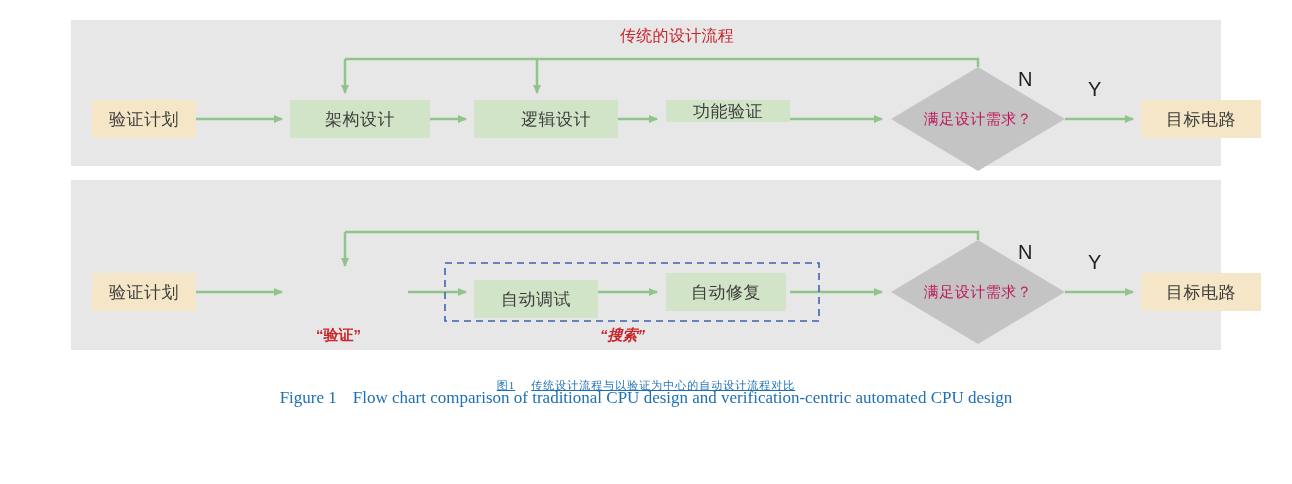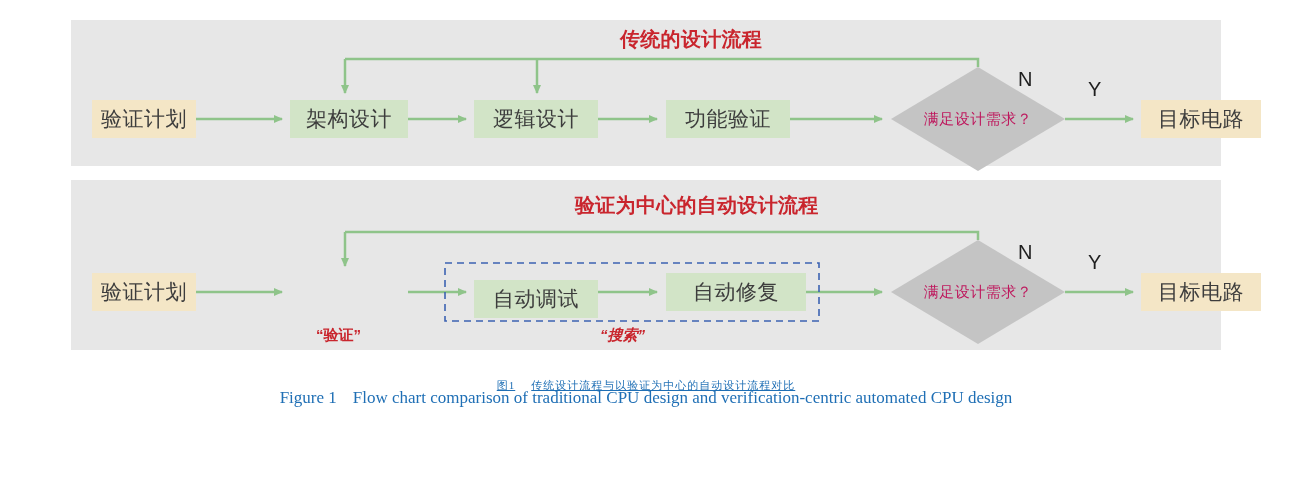--- a/index.html
+++ b/index.html
@@ -30,21 +30,21 @@
     position: absolute;
     left: 0;
     top: 0;
   }
 
   .node-box {
     position: absolute;
     display: flex;
     align-items: center;
     justify-content: center;
-    font-size: 21px;
+    font-size: 17px;
     color: #3d3d3d;
     letter-spacing: 0.5px;
     font-family: "Liberation Sans", "DejaVu Sans", sans-serif;
   }
   .node-terminal { background: #f4e6c6; }
   .node-process  { background: #d2e4c7; }
 
   .node-decision {
     position: absolute;
     display: flex;
@@ -57,22 +57,22 @@
 
   .branch-label {
     position: absolute;
     font-size: 20px;
     color: #1e1e1e;
     font-family: "Liberation Sans", "DejaVu Sans", sans-serif;
   }
 
   .flow-title {
     position: absolute;
-    font-size: 20px;
-    font-weight: bold;
+    font-size: 16px;
+    font-weight: normal;
     color: #c9252d;
     white-space: nowrap;
     letter-spacing: 0.3px;
   }
 
   .red-annot {
     position: absolute;
     font-size: 15px;
     font-weight: bold;
     color: #c9252d;
@@ -123,42 +123,41 @@
     <path d="M978,67 L978,59 L345,59" stroke="#8fc48a" stroke-width="2.5" fill="none"></path>
     <line x1="345" y1="59" x2="345" y2="93" stroke="#8fc48a" stroke-width="2.5" marker-end="url(#arrowhead-green)"></line>
     <line x1="537" y1="59" x2="537" y2="93" stroke="#8fc48a" stroke-width="2.5" marker-end="url(#arrowhead-green)"></line>
 
     <polygon points="978,67 1065,119 978,171 891,119" fill="#c4c4c4"></polygon>
   </svg>
 
   <div class="node-box node-terminal" style="left:92px; top:100px; width:104px; height:38px;">
     <span>验证计划</span>
   </div>
-  <div class="node-box node-process" style="left:290px; top:100px; width:118px; height:38px;">
+  <div class="node-box node-process" style="left:290px; top:100px; width:140px; height:38px;">
     <span>架构设计</span>
   </div>
-  <div class="node-box node-process" style="left:474px; top:100px; width:124px; height:38px;">
+  <div class="node-box node-process" style="left:474px; top:100px; width:124px; height:38px;padding-left:20px;">
     <span>逻辑设计</span>
   </div>
-  <div class="node-box node-process" style="left:666px; top:100px; width:124px; height:38px;">
+  <div class="node-box node-process" style="left:666px; top:100px; width:124px; height:22px;">
     <span>功能验证</span>
   </div>
   <div class="node-decision" style="left:891px; top:67px; width:174px; height:104px;">
     <span>满足设计需求？</span>
   </div>
   <div class="node-box node-terminal" style="left:1141px; top:100px; width:120px; height:38px;">
     <span>目标电路</span>
   </div>
 
   <div class="branch-label" style="left:1018px; top:68px;">N</div>
   <div class="branch-label" style="left:1088px; top:78px;">Y</div>
 
   <div class="panel" id="panel-automated"></div>
 
-  <div class="flow-title" style="left:575px; top:192px;">验证为中心的自动设计流程</div>
 
   <svg class="flow-svg" width="1292" height="484">
 
     <line x1="196" y1="292" x2="282" y2="292" stroke="#8fc48a" stroke-width="2.5" marker-end="url(#arrowhead-green)"></line>
     <line x1="408" y1="292" x2="466" y2="292" stroke="#8fc48a" stroke-width="2.5" marker-end="url(#arrowhead-green)"></line>
     <line x1="598" y1="292" x2="657" y2="292" stroke="#8fc48a" stroke-width="2.5" marker-end="url(#arrowhead-green)"></line>
     <line x1="790" y1="292" x2="882" y2="292" stroke="#8fc48a" stroke-width="2.5" marker-end="url(#arrowhead-green)"></line>
     <line x1="1065" y1="292" x2="1133" y2="292" stroke="#8fc48a" stroke-width="2.5" marker-end="url(#arrowhead-green)"></line>
 
     <path d="M978,240 L978,232 L345,232" stroke="#8fc48a" stroke-width="2.5" fill="none"></path>
@@ -168,21 +167,21 @@
 
     <rect x="445" y="263" width="374" height="58" fill="none" stroke="#3d63b2" stroke-width="1.6" stroke-dasharray="7,5"></rect>
   </svg>
 
   <div class="node-box node-terminal" style="left:92px; top:273px; width:104px; height:38px;">
     <span>验证计划</span>
   </div>
   <div class="node-box node-process" style="left:474px; top:273px; width:124px; height:38px;margin-top:7px;">
     <span>自动调试</span>
   </div>
-  <div class="node-box node-process" style="left:666px; top:273px; width:140px; height:38px;">
+  <div class="node-box node-process" style="left:666px; top:273px; width:120px; height:38px;">
     <span>自动修复</span>
   </div>
   <div class="node-decision" style="left:891px; top:240px; width:174px; height:104px;">
     <span>满足设计需求？</span>
   </div>
   <div class="node-box node-terminal" style="left:1141px; top:273px; width:120px; height:38px;">
     <span>目标电路</span>
   </div>
 
   <div class="branch-label" style="left:1018px; top:241px;">N</div>

